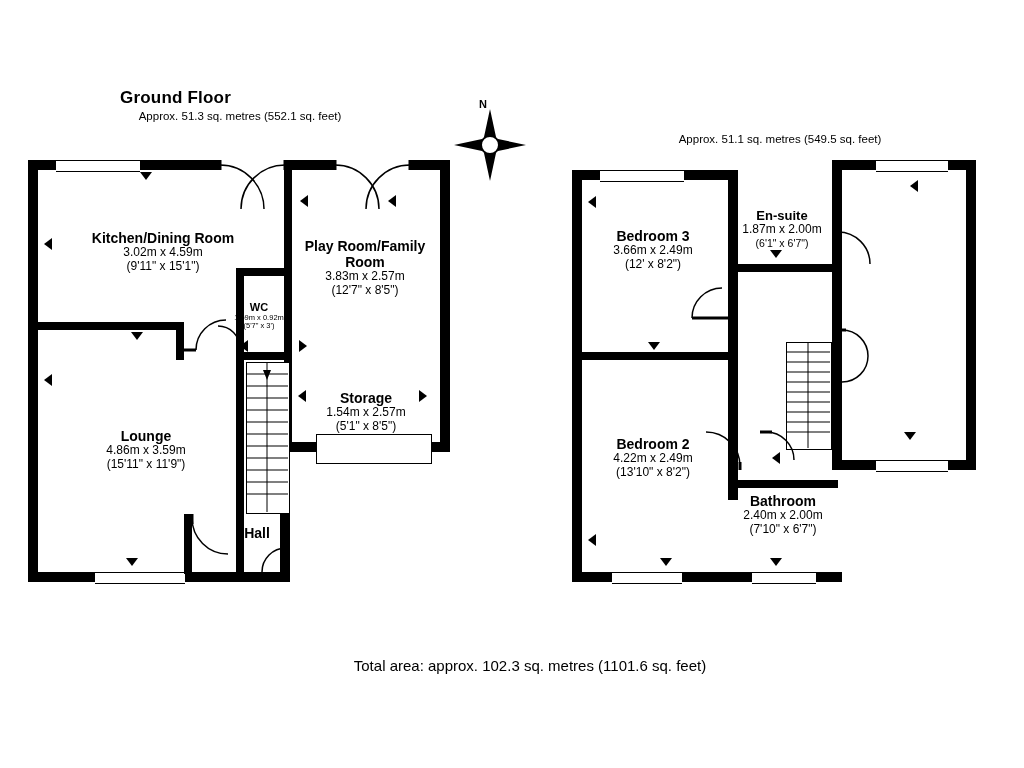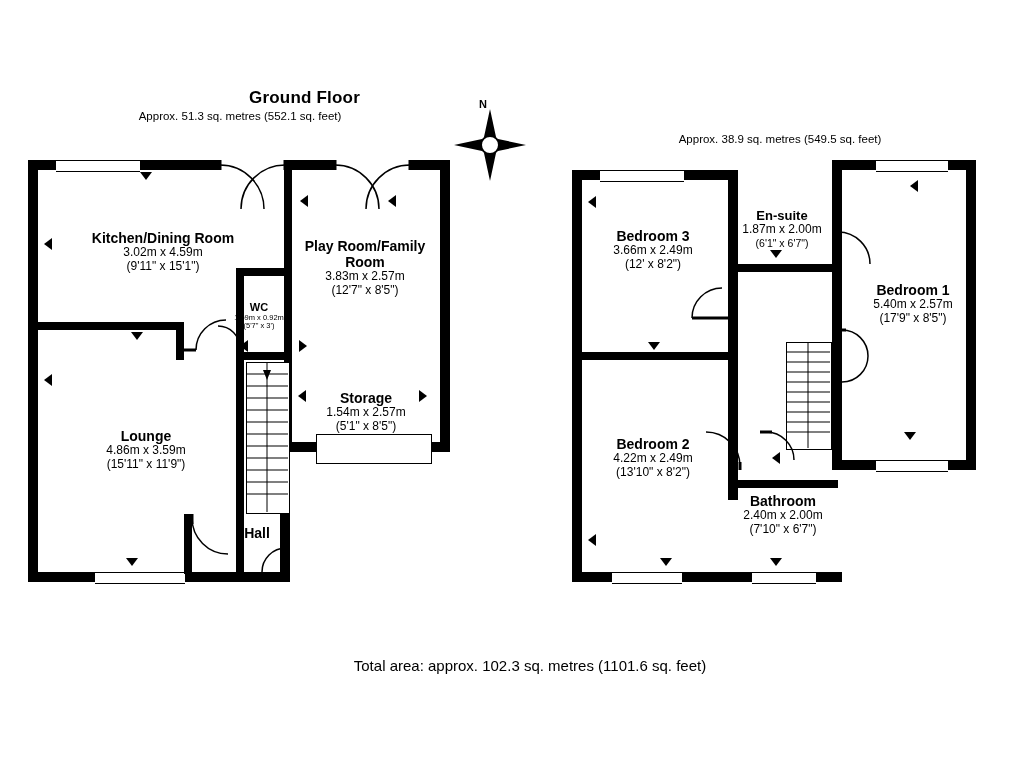--- a/index.html
+++ b/index.html
@@ -20,21 +20,21 @@
     left: 0; top: 0;
     width: 1024px;
     height: 768px;
   }
   .abs { position: absolute; }
 
   
   .floor-title {
     font-size: 17px;
     font-weight: bold;
-    text-align: right;
+    text-align: left;
     letter-spacing: 0.2px;
   }
   .floor-sub {
     font-size: 11.5px;
     text-align: center;
   }
 
   
   .room {
     text-align: center;
@@ -94,21 +94,21 @@
   }
 </style>
 </head>
 <body>
 
 <div class="stage">
 
   <div class="abs floor-title" style="left:120px; top:88px; width:240px;">Ground Floor</div>
   <div class="abs floor-sub" style="left:100px; top:110px; width:280px;">Approx. 51.3 sq. metres (552.1 sq. feet)</div>
 
-  <div class="abs floor-sub" style="left:640px; top:133px; width:280px;">Approx. 38.9 sq. metres (549.5 sq. feet)</div>
+  <div class="abs floor-sub" style="left:640px; top:133px; width:280px;">Approx. 51.1 sq. metres (549.5 sq. feet)</div>
 
   <div class="wall" style="left:28px; top:160px; width:10px; height:422px;"></div>
 
   <div class="wall" style="left:28px; top:572px; width:262px; height:10px;"></div>
 
   <div class="wall" style="left:280px; top:452px; width:10px; height:130px;"></div>
 
   <div class="wall" style="left:28px; top:160px; width:192px; height:10px;"></div>
   <div class="wall" style="left:285px; top:160px; width:50px; height:10px;"></div>
   <div class="wall" style="left:410px; top:160px; width:40px; height:10px;"></div>
@@ -296,25 +296,20 @@
     <span class="dm" style="font-size:12px;">1.87m x 2.00m</span>
     <span class="dmi" style="font-size:10.5px;">(6'1" x 6'7")</span>
   </div>
 
   <div class="abs room" style="left:588px; top:228px; width:130px;">
     <span class="nm">Bedroom 3</span>
     <span class="dm">3.66m x 2.49m</span>
     <span class="dmi">(12' x 8'2")</span>
   </div>
 
-  <div class="abs room" style="left:848px; top:282px; width:130px;">
-    <span class="nm">Bedroom 1</span>
-    <span class="dm">5.40m x 2.57m</span>
-    <span class="dmi">(17'9" x 8'5")</span>
-  </div>
 
   <div class="abs room" style="left:588px; top:436px; width:130px;">
     <span class="nm">Bedroom 2</span>
     <span class="dm">4.22m x 2.49m</span>
     <span class="dmi">(13'10" x 8'2")</span>
   </div>
 
   <div class="abs room" style="left:722px; top:493px; width:122px;">
     <span class="nm">Bathroom</span>
     <span class="dm">2.40m x 2.00m</span>

